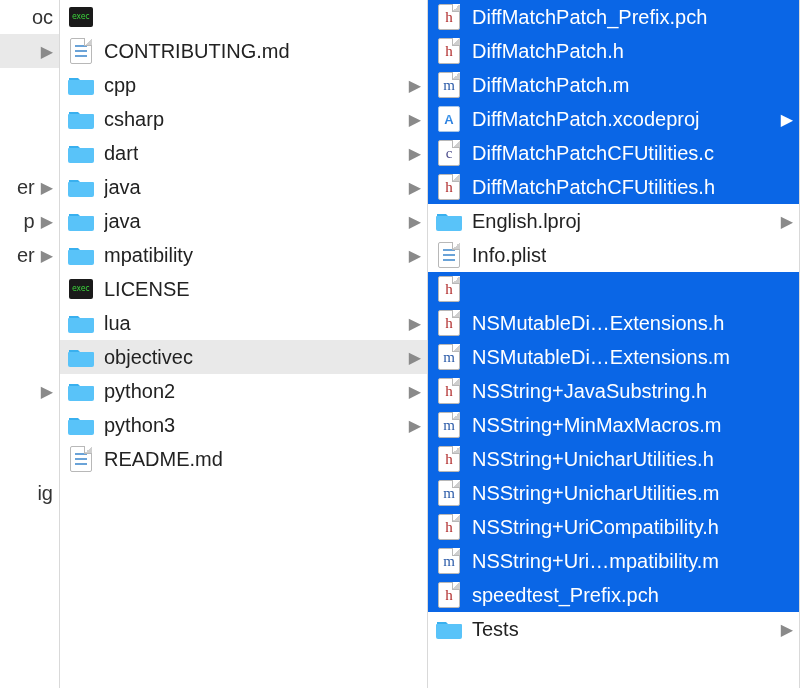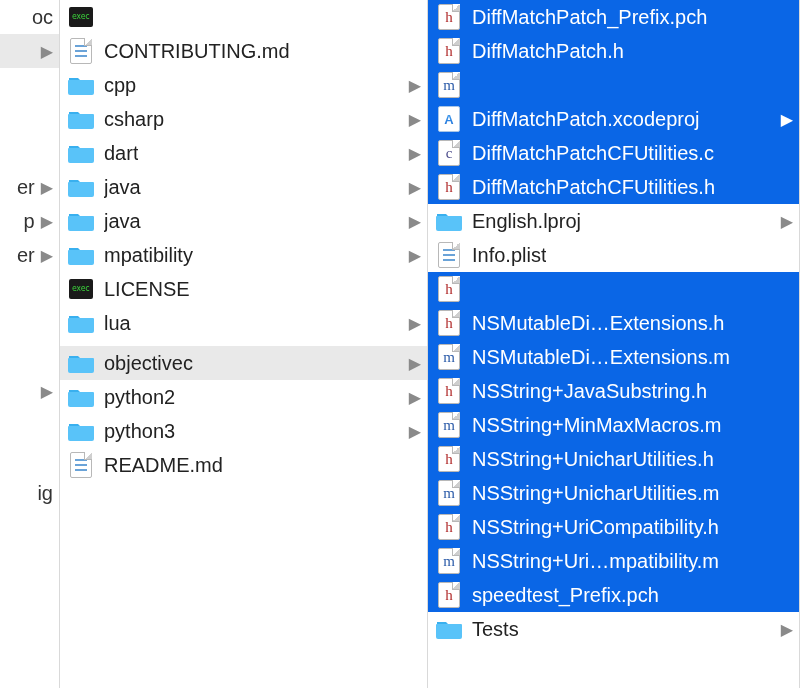--- a/index.html
+++ b/index.html
@@ -34,21 +34,20 @@
     user-select: none;
   }
   .row .chev {
     margin-left: auto;
     color: #8a8a8a;
     font-size: 16px;
     padding-left: 4px;
   }
   .row.selected-gray {
     background: #e9e9e9;
-    margin-top: 6px;
   }
   .row.selected-blue {
     background: #0a66e6;
     color: #fff;
   }
   .row.selected-blue .chev { color: #fff; }
 
   .icon {
     width: 26px; height: 26px;
     margin-right: 10px;
@@ -352,20 +351,21 @@
         </span>
         <span class="label">DiffMatchPatch.h</span>
       </div>
       <div class="row selected-blue">
         <span class="icon">
           <div class="doc-icon">
             <span class="fold"></span>
             <span class="doc-letter doc-m">m</span>
           </div>
         </span>
+        <span class="label">DiffMatchPatch.m</span>
       </div>
       <div class="row selected-blue">
         <span class="icon">
           <div class="xcode-icon"></div>
         </span>
         <span class="label">DiffMatchPatch.xcodeproj</span>
         <span class="chev">▶</span>
       </div>
       <div class="row selected-blue">
         <span class="icon">

